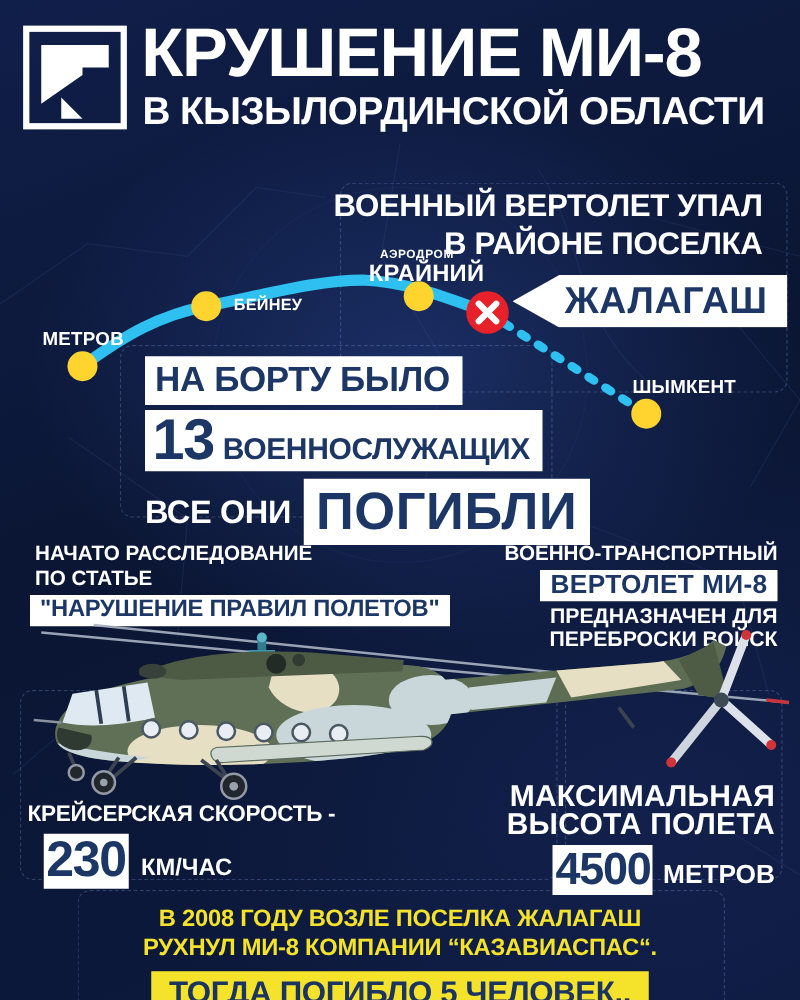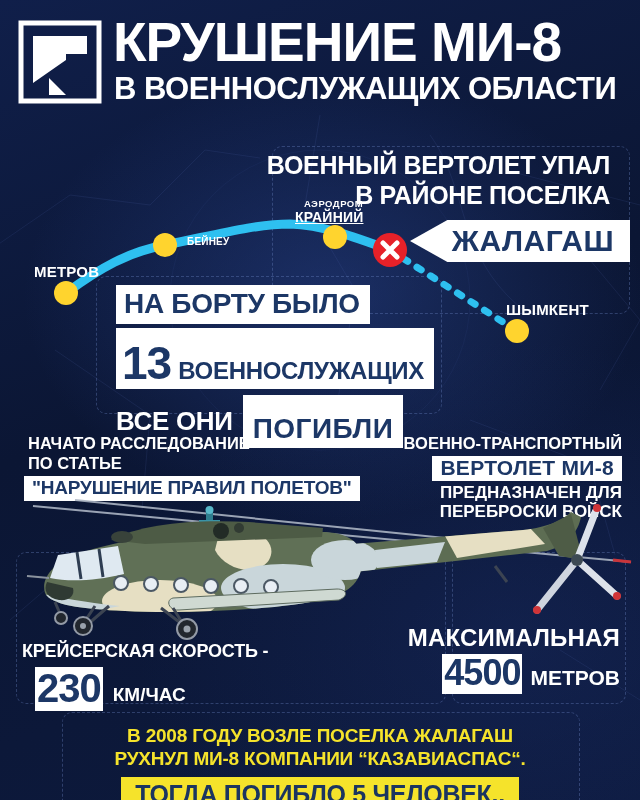--- a/index.html
+++ b/index.html
@@ -34,26 +34,26 @@
   .zhalagash{
     left:410px;top:220px;width:220px;height:42px;background:#fff;color:var(--navy);
     clip-path:polygon(0 50%,17% 0,100% 0,100% 100%,17% 100%);
     display:flex;align-items:center;justify-content:center;
     padding-left:26px;box-sizing:border-box;font-size:30px;letter-spacing:0.5px;
   }
 
   
   .casualties{left:116px;top:285px;}
   .cas1{font-size:28px;padding:3px 10px 4px 8px;letter-spacing:-0.3px;}
-  .cas2{margin-top:4px;display:inline-flex;align-items:baseline;padding:12px 10px 3px 6px;}
+  .cas2{margin-top:4px;display:inline-flex;align-items:baseline;padding:0 10px 3px 6px;}
   .cas2 .big{font-size:46px;line-height:1.0;letter-spacing:-1px;}
   .cas2 .lbl{font-size:24px;padding-left:7px;letter-spacing:-0.3px;}
   .cas3{margin-top:6px;display:flex;align-items:center;gap:10px;}
   .cas3 .pre{font-size:26px;letter-spacing:-0.3px;text-align:right;}
-  .cas3 .hl{font-size:28px;padding:18px 10px 3px;letter-spacing:0.5px;}
+  .cas3 .hl{font-size:42px;padding:2px 10px 3px;letter-spacing:0.5px;}
 
   
   .invest{left:24px;top:433px;font-size:16.5px;line-height:20px;}
   .invest .box{font-size:19px;padding:2px 8px 3px;margin-top:3px;letter-spacing:-0.2px;}
   .heliinfo{right:18px;top:433px;text-align:right;font-size:16.5px;line-height:20px;}
   .heliinfo .box{font-size:21px;padding:2px 8px 3px;margin:3px 0 2px;letter-spacing:0.3px;}
   .heliinfo .sub{font-size:17px;line-height:19px;}
 
   
   .specL{left:22px;top:641px;}
@@ -98,39 +98,39 @@
   <div class="dashrect" style="left:16px;top:552px;width:428px;height:150px;"></div>
   <div class="dashrect" style="left:452px;top:552px;width:172px;height:150px;"></div>
   <div class="dashrect" style="left:62px;top:712px;width:516px;height:96px;"></div>
 
   <svg class="abs logo" viewBox="0 0 84 84">
     <rect x="3" y="3" width="78" height="78" fill="none" stroke="#fff" stroke-width="5"></rect>
     <path d="M15,16 H69 V34 H48 L48,40 L15,63 Z" fill="#fff"></path>
     <path d="M31,58 L48,75 L31,75 Z" fill="#fff"></path>
   </svg>
   <div class="abs title">КРУШЕНИЕ МИ-8</div>
-  <div class="abs subtitle">В ВОЕННОСЛУЖАЩИХ ОБЛАСТИ</div>
+  <div class="abs subtitle">В КЫЗЫЛОРДИНСКОЙ ОБЛАСТИ</div>
 
   <svg class="abs" style="left:0;top:0;" width="640" height="800" viewBox="0 0 640 800">
     <path d="M66,293 C100,268 128,252 165,245 C215,235 255,224 290,224 C322,225 352,236 390,250" fill="none" stroke="#2ec0f0" stroke-width="9" stroke-linecap="round"></path>
     <path d="M390,250 L517,331" fill="none" stroke="#2ec0f0" stroke-width="7" stroke-dasharray="5 11" stroke-linecap="round"></path>
     <circle cx="66" cy="293" r="12" fill="#ffd42e"></circle>
     <circle cx="165" cy="245" r="12" fill="#ffd42e"></circle>
     <circle cx="335" cy="237" r="12" fill="#ffd42e"></circle>
     <circle cx="517" cy="331" r="12" fill="#ffd42e"></circle>
     <g>
       <circle cx="390" cy="250" r="17" fill="#e62129"></circle>
       <path d="M383,243 L397,257 M397,243 L383,257" stroke="#fff" stroke-width="5" stroke-linecap="round"></path>
     </g>
   </svg>
 
   <div class="abs citylabel" style="left:34px;top:263px;font-size:15px;">МЕТРОВ</div>
-  <div class="abs citylabel" style="left:187px;top:236px;font-size:10px;">БЕЙНЕУ</div>
+  <div class="abs citylabel" style="left:187px;top:236px;font-size:13px;">БЕЙНЕУ</div>
   <div class="abs citylabel" style="left:304px;top:198px;font-size:9.5px;letter-spacing:0.5px;">АЭРОДРОМ</div>
-  <div class="abs citylabel" style="left:295px;top:209px;font-size:14px;text-decoration:underline;">КРАЙНИЙ</div>
+  <div class="abs citylabel" style="left:295px;top:209px;font-size:19px;">КРАЙНИЙ</div>
   <div class="abs citylabel" style="left:506px;top:301px;font-size:15px;">ШЫМКЕНТ</div>
 
   <div class="abs headline">
     <div>ВОЕННЫЙ ВЕРТОЛЕТ УПАЛ</div>
     <div>В РАЙОНЕ ПОСЕЛКА</div>
   </div>
 
   <div class="abs zhalagash">ЖАЛАГАШ</div>
 
   <div class="abs casualties">
@@ -240,20 +240,21 @@
   <div class="abs specL">
     <div class="lab">КРЕЙСЕРСКАЯ СКОРОСТЬ -</div>
     <div class="specrow">
       <span class="wbox specval">230</span>
       <span class="specunit">КМ/ЧАС</span>
     </div>
   </div>
 
   <div class="abs specR">
     <div class="lab">МАКСИМАЛЬНАЯ</div>
+    <div class="lab">ВЫСОТА ПОЛЕТА</div>
     <div class="specrow">
       <span class="wbox specval">4500</span>
       <span class="specunit">МЕТРОВ</span>
     </div>
   </div>
 
   <div class="abs banner">
     <div class="yl">В 2008 ГОДУ ВОЗЛЕ ПОСЕЛКА ЖАЛАГАШ</div>
     <div class="yl">РУХНУЛ МИ-8 КОМПАНИИ “КАЗАВИАСПАС“.</div>
     <div><span class="ybox">ТОГДА ПОГИБЛО 5 ЧЕЛОВЕК..</span></div>

